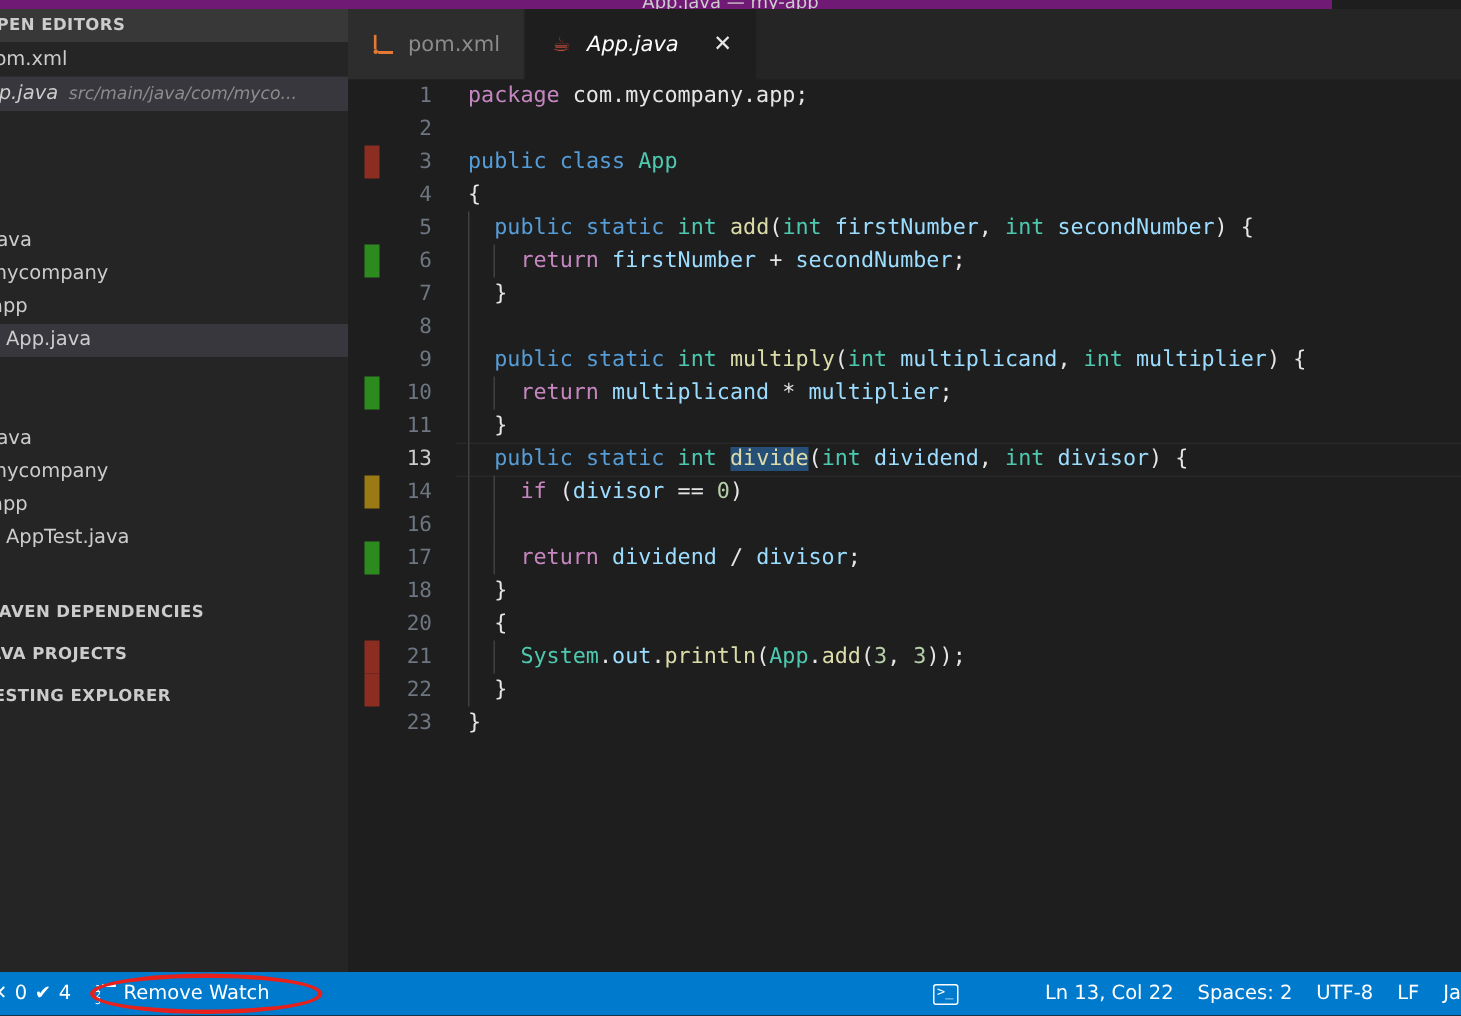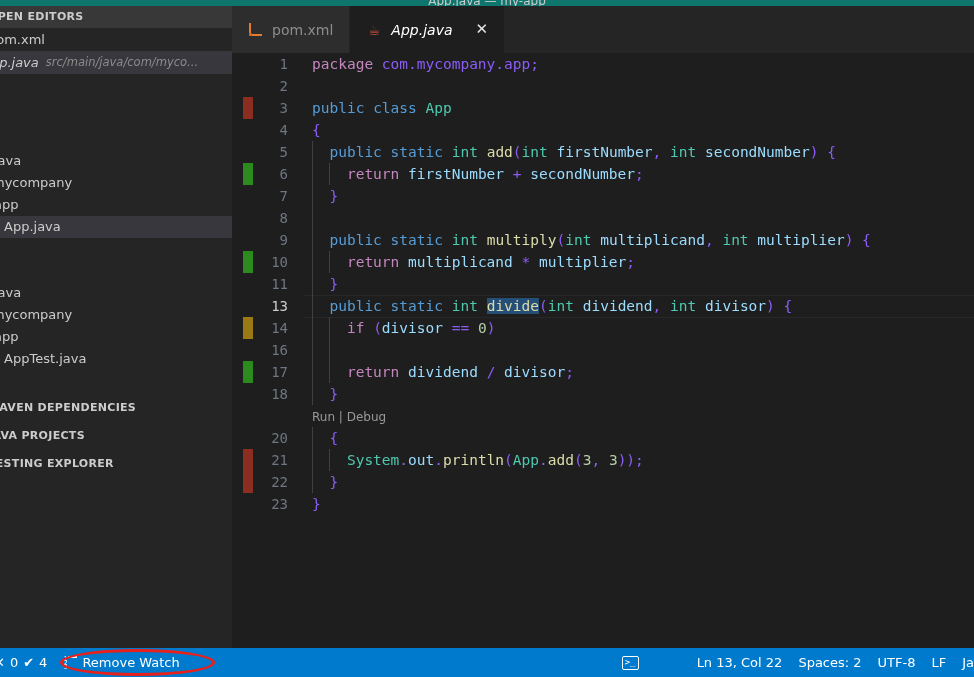--- a/index.html
+++ b/index.html
@@ -6,22 +6,22 @@
   html, body {
     width: 974px; height: 677px;
     background: #1e1e1e;
     font-family: "DejaVu Sans", "Liberation Sans", sans-serif;
     overflow: hidden;
   }
   #app { position: relative; width: 974px; height: 677px; }
 
   
   .titlebar {
-    position: absolute; left: 0; top: 0; width: 974px; height: 6px;
-    background: #0f766e; overflow: hidden;
+    position: absolute; left: 0; top: 0; width: 888px; height: 6px;
+    background: #701a75; overflow: hidden;
   }
   .titlebar-text {
     position: absolute; left: 0; top: -9px; width: 974px;
     text-align: center; font-size: 12px; color: #cccccc;
     white-space: nowrap; line-height: 20px;
   }
 
   
   .sidebar {
     position: absolute; left: 0; top: 6px; width: 232px; height: 642px;
@@ -149,21 +149,21 @@
   .codelens .lens-text .lnk { color: #999999; }
 
   
   .kw   { color: #569cd6; }
   .kwc  { color: #c586c0; }
   .typ  { color: #4ec9b0; }
   .fn   { color: #dcdcaa; }
   .var  { color: #9cdcfe; }
   .str  { color: #ce9178; }
   .num  { color: #b5cea8; }
-  .pln  { color: #8b5cf6; }
+  .pln  { color: #e5e5e5; }
   .cls  { color: #4ec9b0; }
   .sel-tok { background: #264f78; }
 
   
   .statusbar {
     position: absolute; left: 0; bottom: 0; width: 974px; height: 29px;
     background: #007acc; display: flex; align-items: center;
     font-size: 13px; color: #ffffff;
     font-family: "DejaVu Sans", "Liberation Sans", sans-serif;
   }
@@ -375,24 +375,20 @@
         <span class="cov green"></span>
         <span class="lineno">17</span>
         <span class="codetext"><span class="indent-guide" style="left:16px"></span><span class="indent-guide" style="left:33px"></span>    <span class="kwc">return</span> <span class="var">dividend</span> <span class="pln">/</span> <span class="var">divisor</span><span class="pln">;</span></span>
       </div>
 
       <div class="cline">
         <span class="lineno">18</span>
         <span class="codetext"><span class="indent-guide" style="left:16px"></span>  <span class="pln">}</span></span>
       </div>
 
-      <div class="codelens">
-        <span class="lineno">.</span>
-        <span class="lens-text"><span class="lnk">Run</span> <span>|</span> <span class="lnk">Debug</span></span>
-      </div>
 
 
       <div class="cline">
         <span class="lineno">20</span>
         <span class="codetext"><span class="indent-guide" style="left:16px"></span>  <span class="pln">{</span></span>
       </div>
 
       <div class="cline">
         <span class="cov red"></span>
         <span class="lineno">21</span>

